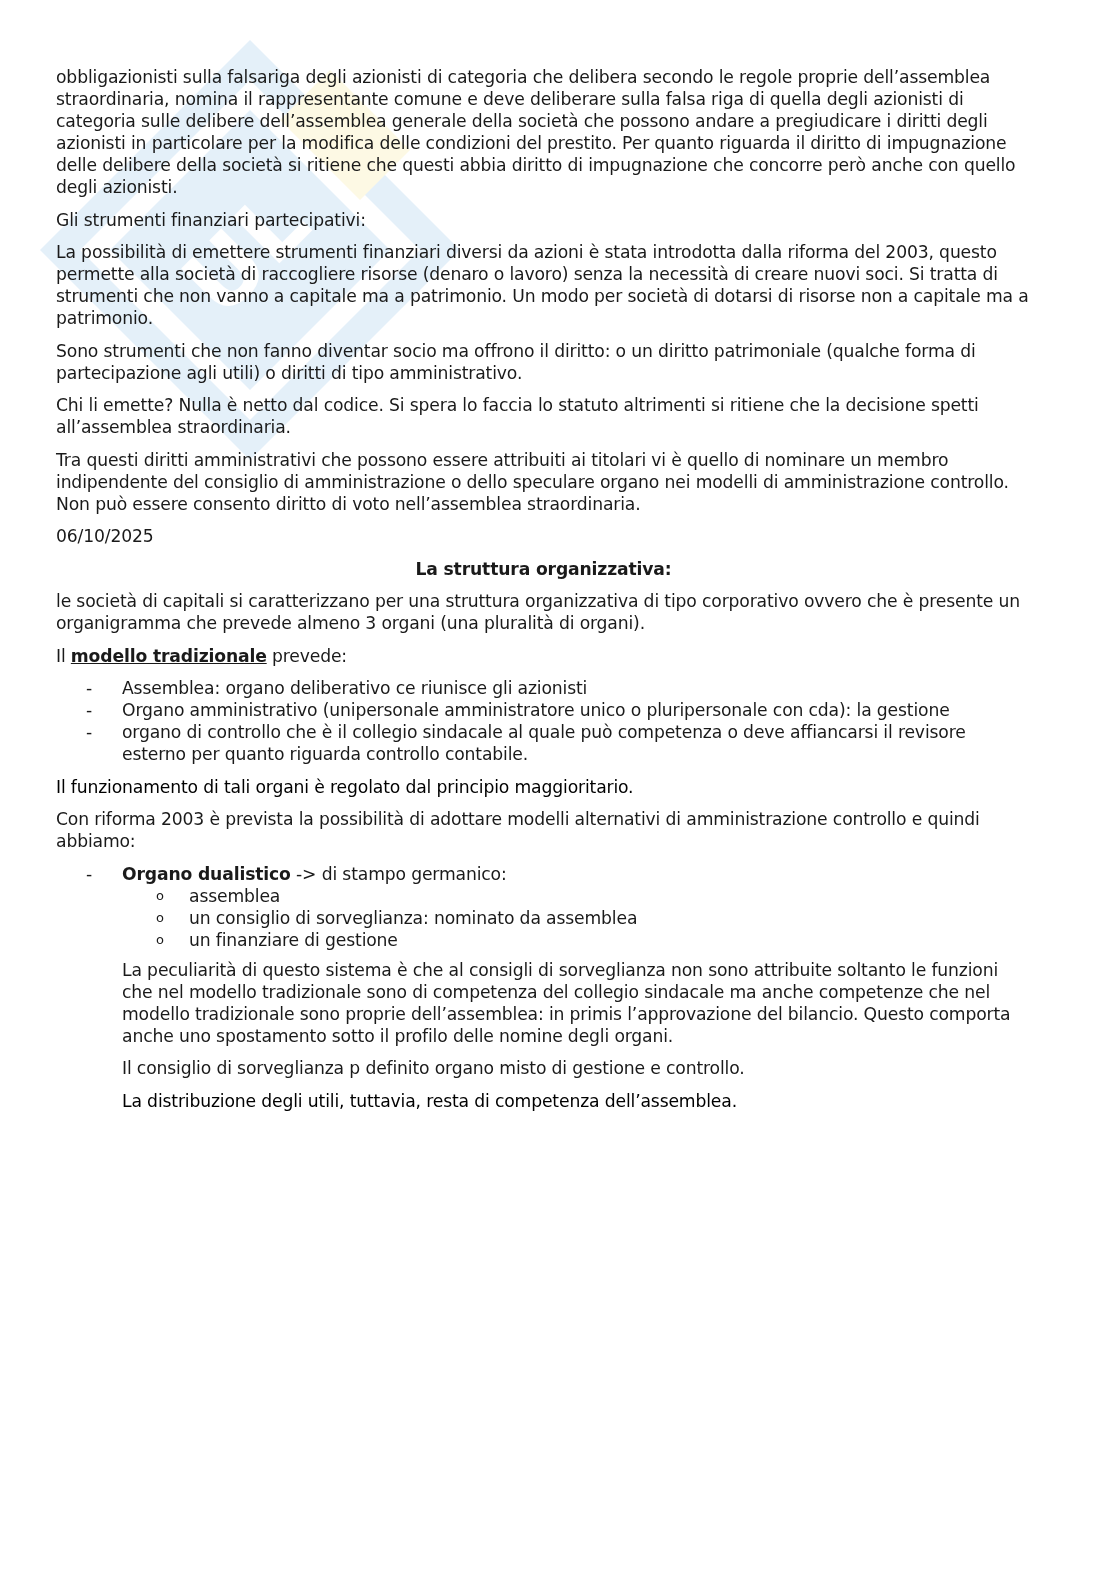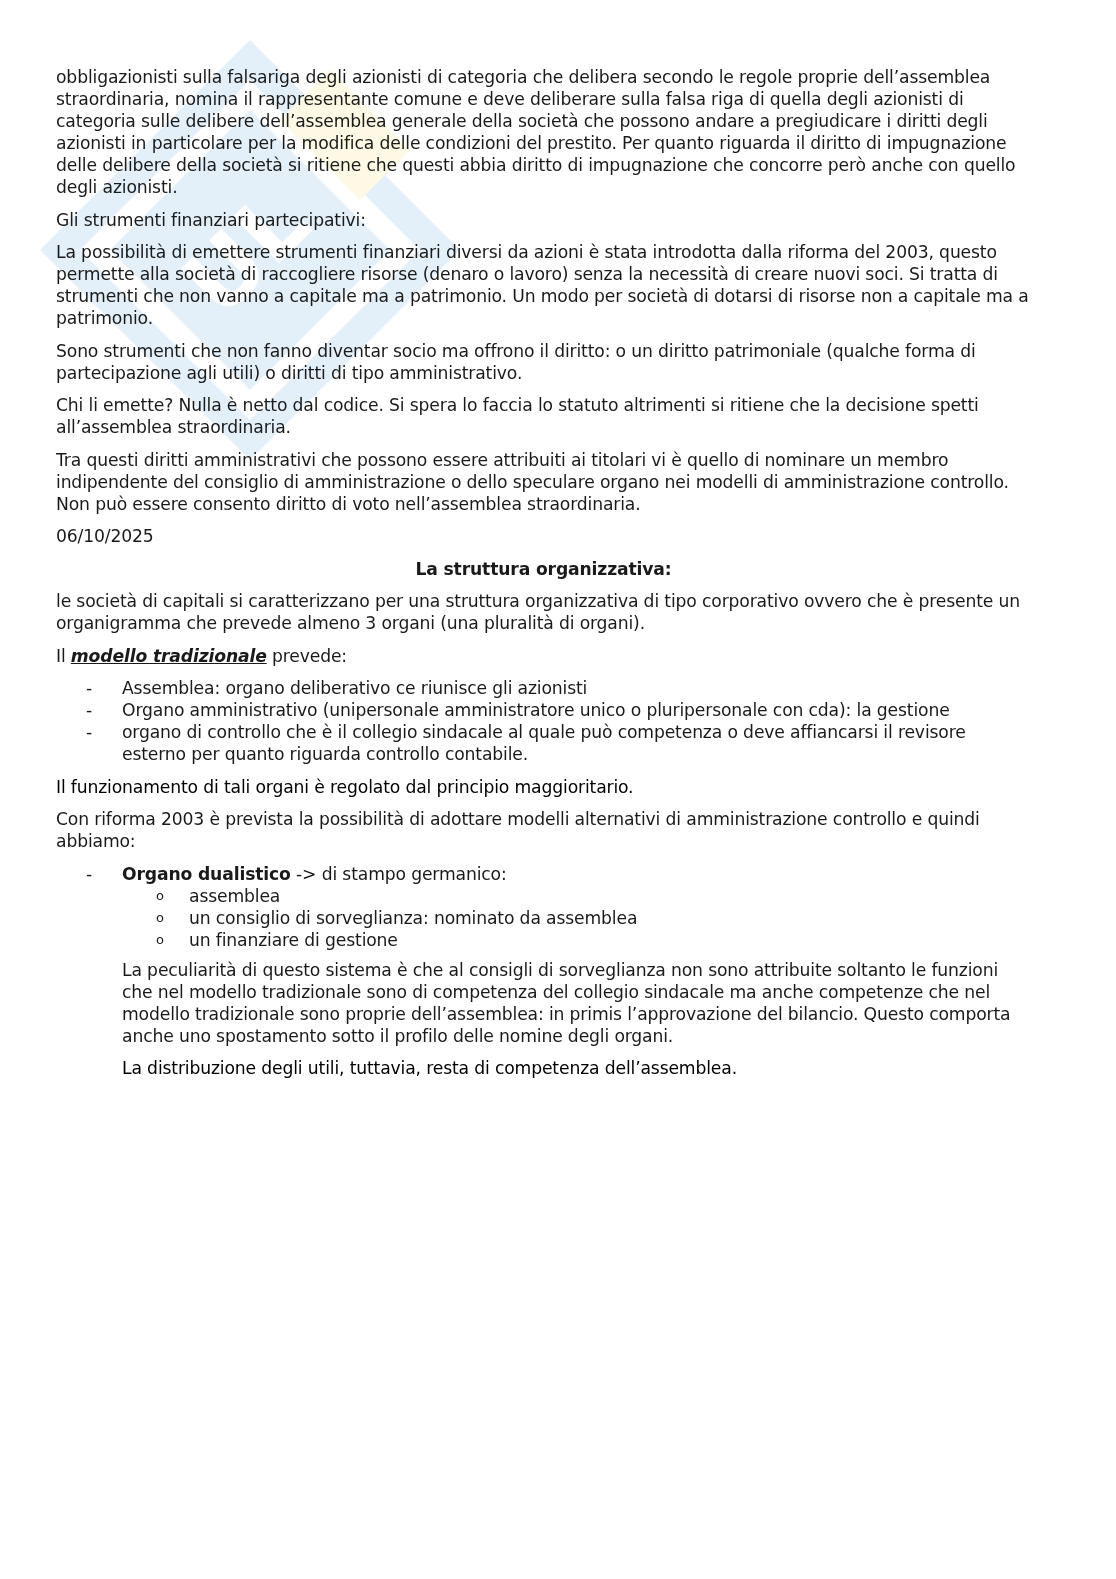--- a/index.html
+++ b/index.html
@@ -40,21 +40,20 @@
     .gray { color: #000000; }
     .date { margin-bottom: 11px; }
     .heading {
       text-align: center;
       font-weight: bold;
       margin-bottom: 10px;
     }
     .u-bold {
       font-weight: bold;
       text-decoration: underline;
-      font-style: italic;
     }
     ul.dash {
       list-style: none;
       margin: 0 0 10.5px 0;
       padding: 0;
     }
     ul.dash > li {
       position: relative;
       padding-left: 66px;
     }
@@ -137,16 +136,17 @@
       <ul class="circ">
         <li><span class="marker">o</span><span>assemblea</span></li>
         <li><span class="marker">o</span><span>un consiglio di sorveglianza: nominato da assemblea</span></li>
         <li><span class="marker">o</span><span>un finanziare di gestione</span></li>
       </ul>
     </li>
   </ul>
 
   <p class="indent">La peculiarità di questo sistema è che al consigli di sorveglianza non sono attribuite soltanto le funzioni che nel modello tradizionale sono di competenza del collegio sindacale ma anche competenze che nel modello tradizionale sono proprie dell’assemblea: in primis l’approvazione del bilancio. Questo comporta anche uno spostamento sotto il profilo delle nomine degli organi.</p>
 
+  <p class="indent">Il consiglio di sorveglianza p definito organo misto di gestione e controllo.</p>
 
   <p class="indent gray">La distribuzione degli utili, tuttavia, resta di competenza dell’assemblea.</p>
 
 </div>
 
 </body></html>

